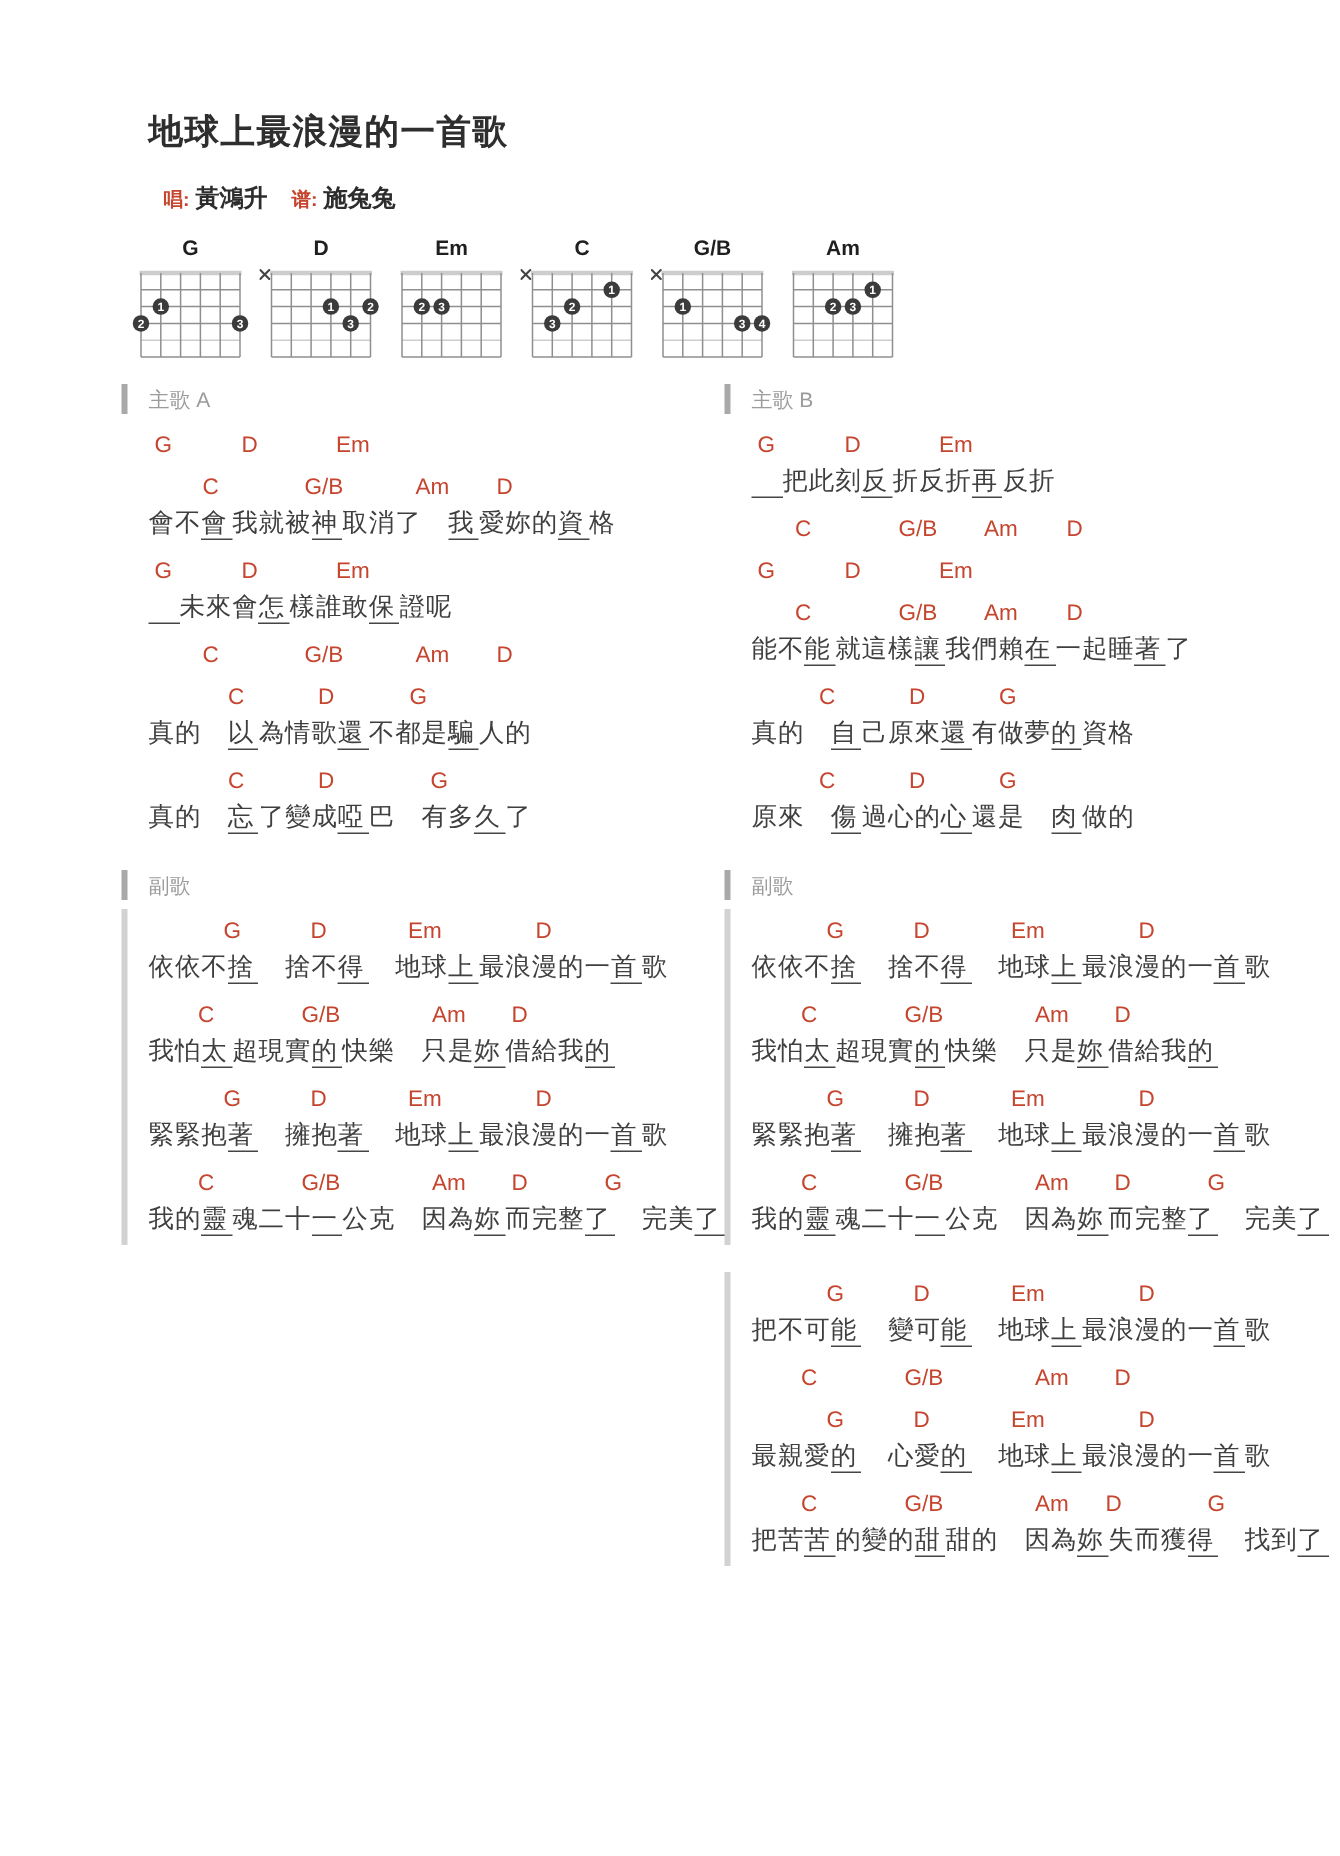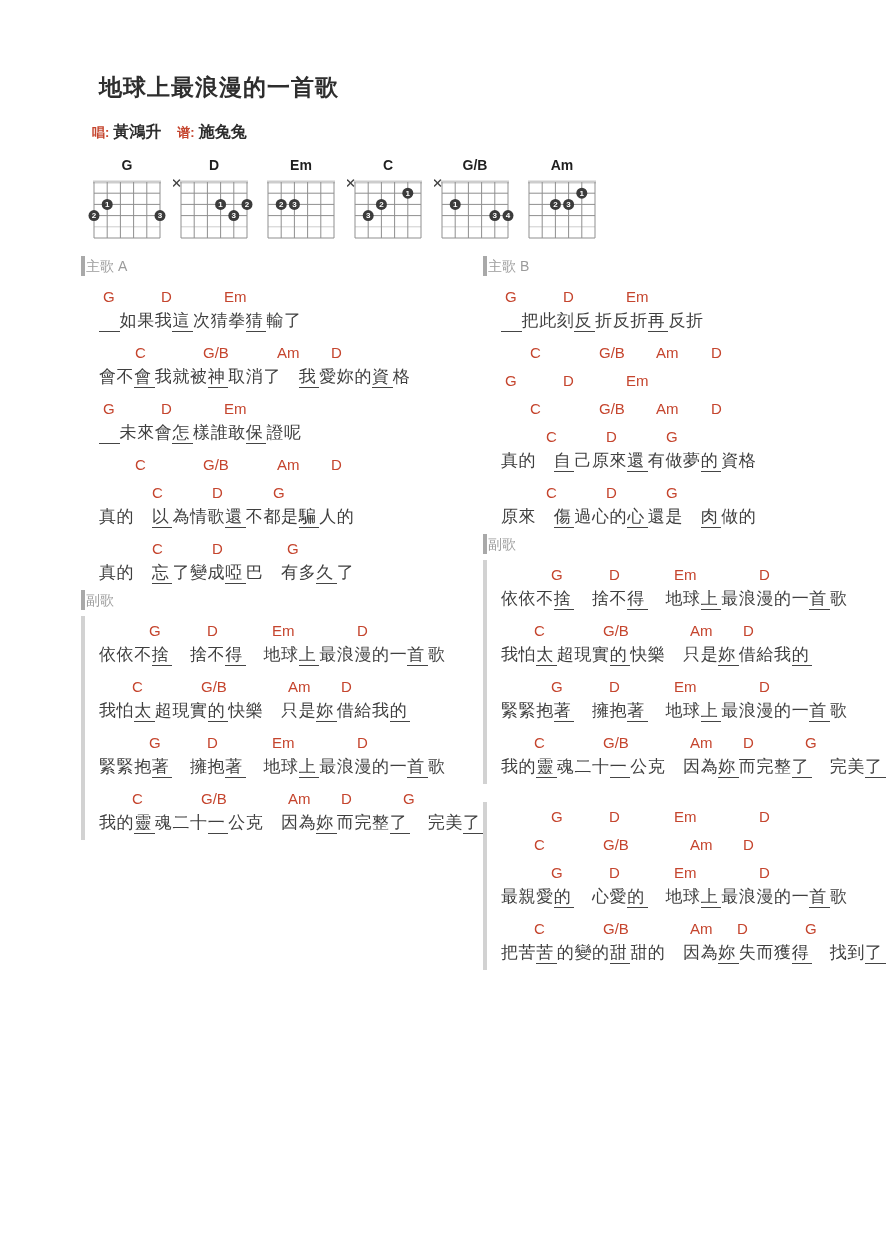--- a/index.html
+++ b/index.html
@@ -4,32 +4,32 @@
 <style>
   :root{
     --chord:#c5452e; --label:#9b9b9b; --label-bar:#a9a9a9; --quote-bar:#d2d2d2;
     --text:#3f3f3f; --title:#2e2e2e; --grid:#8f8f8f; --grid-light:#cdcdcd; --dot:#3b3b3b;
   }
   *{margin:0;padding:0;box-sizing:border-box;}
   body{background:#fff;font-family:"Liberation Sans","DejaVu Sans",sans-serif;}
   .page{position:relative;width:893px;height:1237px;background:#fff;overflow:hidden;}
   .title{position:absolute;left:99px;top:72px;font-family:"Liberation Serif","DejaVu Serif",serif;
          font-size:23px;font-weight:bold;color:var(--title);letter-spacing:1px;}
-  .credits{position:absolute;left:92px;top:122px;font-size:16px;}
+  .credits{position:absolute;left:109px;top:122px;font-size:16px;}
   .credit-label{color:var(--chord);font-size:13px;font-weight:bold;margin-right:4px;}
   .credit-name{color:#2d2d2d;font-weight:bold;font-family:"Liberation Serif","DejaVu Serif",serif;margin-right:16px;}
   .diagrams{position:absolute;left:86px;top:157px;display:flex;gap:5px;}
   .diagram{width:82px;}
   .diagram-title{text-align:center;font-size:14px;font-weight:bold;color:#1f1f1f;height:16px;line-height:16px;margin-bottom:2px;}
   .col{position:absolute;top:256px;width:392px;}
   .col-left{left:99px;}
   .col-right{left:501px;}
   .sec{margin-bottom:0;}
-  .sec + .sec{}
-  .sec-label{margin-left:-18px;border-left:4px solid var(--label-bar);padding-left:1px;
+  .sec + .sec{margin-top:18px;}
+  .sec-label{margin-left:-18px;border-left:4px solid var(--label-bar);padding-left:14px;
              color:var(--label);font-size:14px;line-height:20px;margin-bottom:6px;}
   .block{padding-left:0;}
   .block.quote{margin-left:-18px;border-left:4px solid var(--quote-bar);padding-left:14px;}
   .block + .block{margin-top:18px;}
   .line .chords{position:relative;height:28px;}
   .chord{position:absolute;top:6px;font-size:15px;color:var(--chord);white-space:nowrap;}
   .line .lyric{height:28px;line-height:22px;font-size:17px;letter-spacing:0.6px;color:var(--text);
                font-family:"Liberation Serif","DejaVu Serif",serif;white-space:pre;}
   .lyric .u{border-bottom:1px solid #454545;padding-right:3px;padding-bottom:1px;}
   svg text{font-family:"Liberation Sans","DejaVu Sans",sans-serif;}
@@ -177,21 +177,20 @@
   <div class="col col-left">
       <div class="sec">
         <div class="sec-label">主歌 A</div>
         <div class="block">
           <div class="line">
             <div class="chords">
               <span class="chord" style="left: 4px;">G</span>
               <span class="chord" style="left: 62px;">D</span>
               <span class="chord" style="left: 125px;">Em</span>
             </div>
-            <div class="lyric"><span class="u">　</span><span>如果我</span><span class="u">這</span><span>次猜拳</span><span class="u">猜</span><span>輸了</span></div>
           </div>
           <div class="line">
             <div class="chords">
               <span class="chord" style="left: 36px;">C</span>
               <span class="chord" style="left: 104px;">G/B</span>
               <span class="chord" style="left: 178px;">Am</span>
               <span class="chord" style="left: 232px;">D</span>
             </div>
             <div class="lyric"><span>會不</span><span class="u">會</span><span>我就被</span><span class="u">神</span><span>取消了　</span><span class="u">我</span><span>愛妳的</span><span class="u">資</span><span>格</span></div>
           </div>
@@ -299,20 +298,21 @@
               <span class="chord" style="left: 125px;">Em</span>
             </div>
           </div>
           <div class="line">
             <div class="chords">
               <span class="chord" style="left: 29px;">C</span>
               <span class="chord" style="left: 98px;">G/B</span>
               <span class="chord" style="left: 155px;">Am</span>
               <span class="chord" style="left: 210px;">D</span>
             </div>
+            <div class="lyric"><span>能不</span><span class="u">能</span><span>就這樣</span><span class="u">讓</span><span>我們賴</span><span class="u">在</span><span>一起睡</span><span class="u">著</span><span>了</span></div>
           </div>
           <div class="line">
             <div class="chords">
               <span class="chord" style="left: 45px;">C</span>
               <span class="chord" style="left: 105px;">D</span>
               <span class="chord" style="left: 165px;">G</span>
             </div>
             <div class="lyric"><span>真的　</span><span class="u">自</span><span>己原來</span><span class="u">還</span><span>有做夢</span><span class="u">的</span><span>資格</span></div>
           </div>
           <div class="line">
@@ -367,20 +367,21 @@
           </div>
         </div>
         <div class="block quote">
           <div class="line">
             <div class="chords">
               <span class="chord" style="left: 50px;">G</span>
               <span class="chord" style="left: 108px;">D</span>
               <span class="chord" style="left: 173px;">Em</span>
               <span class="chord" style="left: 258px;">D</span>
             </div>
+            <div class="lyric"><span>把不可</span><span class="u">能</span><span>　變可</span><span class="u">能</span><span>　地球</span><span class="u">上</span><span>最浪漫的一</span><span class="u">首</span><span>歌</span></div>
           </div>
           <div class="line">
             <div class="chords">
               <span class="chord" style="left: 33px;">C</span>
               <span class="chord" style="left: 102px;">G/B</span>
               <span class="chord" style="left: 189px;">Am</span>
               <span class="chord" style="left: 242px;">D</span>
             </div>
           </div>
           <div class="line">

